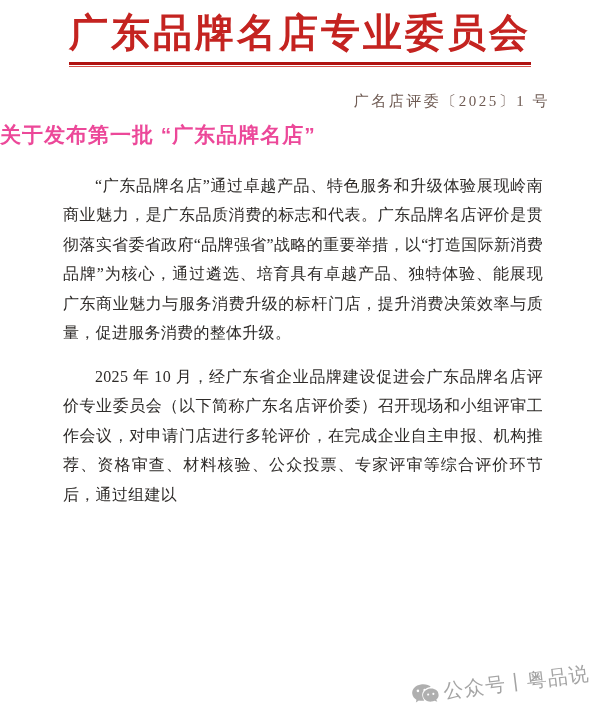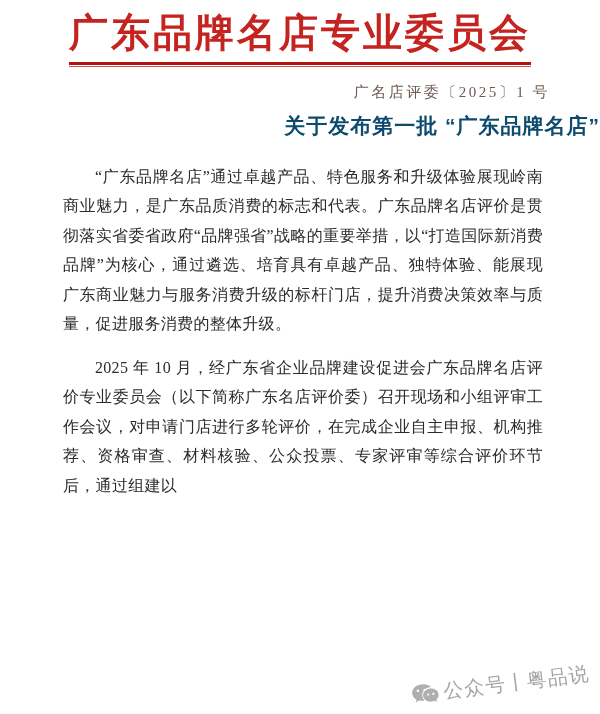--- a/index.html
+++ b/index.html
@@ -18,33 +18,33 @@
     font-family: "Liberation Sans", sans-serif;
     font-weight: bold;
     font-size: 39px;
     line-height: 1.15;
     letter-spacing: 3px;
   }
   .red-rule { width: 462px; margin: 6px auto 0 auto; }
   .rule-thick { height: 3px; background: #b01311; }
   .rule-thin  { height: 1px; background: #d4524d; margin-top: 1px; }
   .doc-number {
-    margin-top: 16px;
+    margin-top: 25px;
     text-align: right;
     padding-right: 50px;
     font-size: 15px;
     letter-spacing: 2.5px;
     color: #6e5a52;
   }
   .doc-title {
     margin-top: 8px;
-    text-align: right;
+    text-align: left;
     font-family: "Liberation Sans", sans-serif;
     font-weight: bold;
-    color: #0c4a6e;
+    color: #ec4899;
     font-size: 21px;
     line-height: 31px;
     letter-spacing: 1px;
   }
   .body-text {
     margin: 21px 57px 0 63px;
     font-size: 16px;
     line-height: 29.5px;
     color: #2e2b29;
     text-align: justify;

